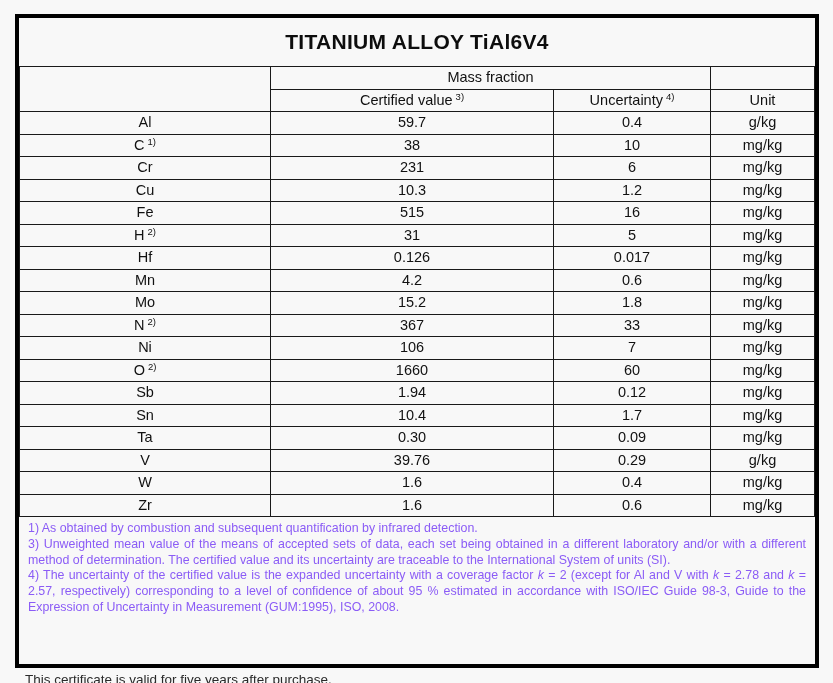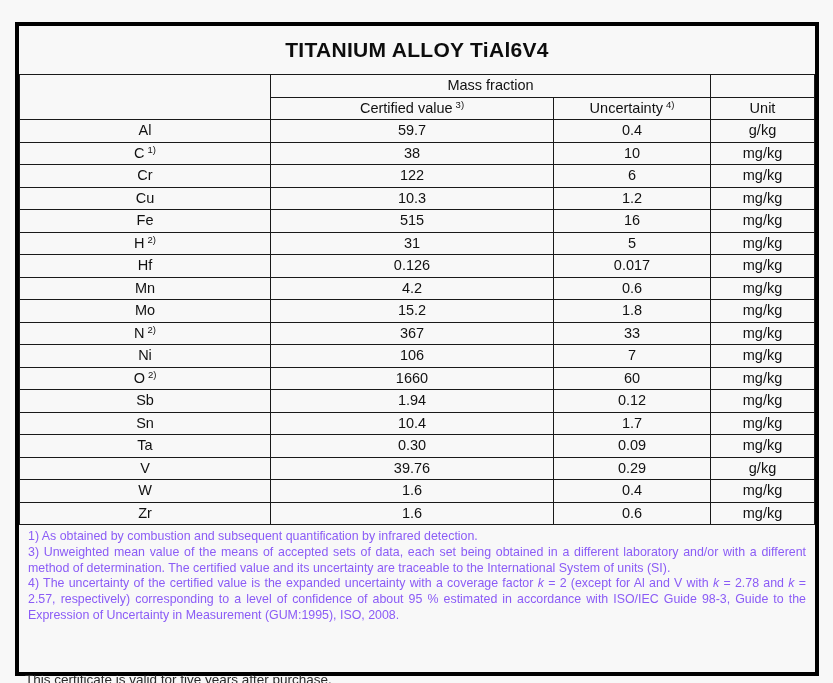--- a/index.html
+++ b/index.html
@@ -7,21 +7,21 @@
     margin: 0; padding: 0;
     width: 833px; height: 683px;
     overflow: hidden;
     background: #f8f8f8;
     font-family: "Liberation Sans", "DejaVu Sans", sans-serif;
     color: #111;
   }
   .page { position: relative; width: 833px; height: 683px; }
 
   .box {
-    position: absolute; left: 15px; top: 22px;
+    position: absolute; left: 15px; top: 14px;
     width: 804px; height: 654px;
     border: 4px solid #000;
     overflow: hidden;
     background: #f8f8f8;
   }
 
   .title-bar {
     height: 48px;
     display: flex; align-items: center; justify-content: center;
   }
@@ -122,21 +122,21 @@
     <td>g/kg</td>
   </tr>
           <tr>
     <td><span>C</span><sup class="el-sup">1)</sup></td>
     <td>38</td>
     <td>10</td>
     <td>mg/kg</td>
   </tr>
           <tr>
     <td><span>Cr</span><sup class="el-sup"></sup></td>
-    <td>122</td>
+    <td>231</td>
     <td>6</td>
     <td>mg/kg</td>
   </tr>
           <tr>
     <td><span>Cu</span><sup class="el-sup"></sup></td>
     <td>10.3</td>
     <td>1.2</td>
     <td>mg/kg</td>
   </tr>
           <tr>

